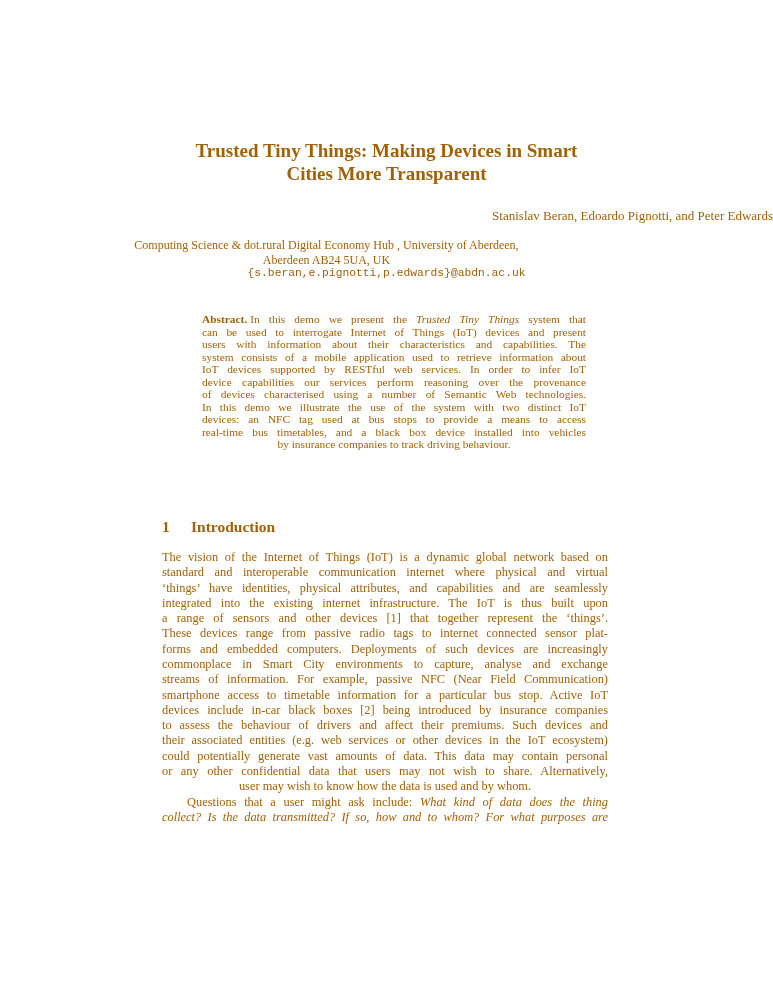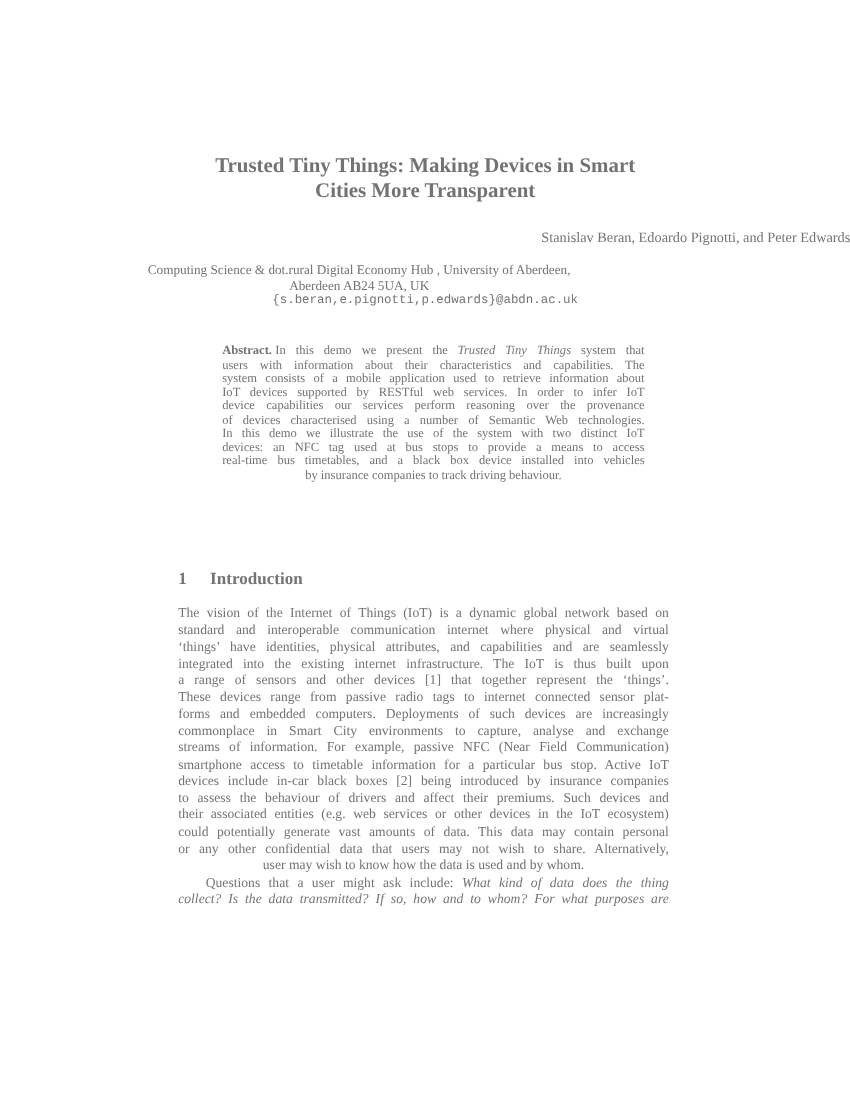--- a/index.html
+++ b/index.html
@@ -7,21 +7,21 @@
     padding: 0;
     background: #ffffff;
   }
   .page {
     position: relative;
     width: 773px;
     height: 1000px;
     background: #ffffff;
     overflow: hidden;
     font-family: "Liberation Serif", "DejaVu Serif", serif;
-    color: #737373;
+    color: #a16207;
     text-decoration: underline;
   }
   .abs { position: absolute; }
 
   .title {
     top: 139px; left: 0; width: 773px;
     text-align: center;
     font-size: 19px;
     font-weight: bold;
     line-height: 23px;
@@ -91,20 +91,21 @@
 
   <div class="abs affiliation">
     <div>Computing Science &amp; dot.rural Digital Economy Hub , University of Aberdeen,</div>
     <div>Aberdeen AB24 5UA, UK</div>
   </div>
 
   <div class="abs email">{s.beran,e.pignotti,p.edwards}@abdn.ac.uk</div>
 
   <div class="abs abstract">
       <div class="tl just"><span class="sg-b">Abstract.</span><span class="sg-n">In this demo we present the </span><span class="sg-i">Trusted Tiny Things</span><span class="sg-n"> system that</span></div>
+      <div class="tl just"><span class="sg-n">can be used to interrogate Internet of Things (IoT) devices and present</span></div>
       <div class="tl just"><span class="sg-n">users with information about their characteristics and capabilities. The</span></div>
       <div class="tl just"><span class="sg-n">system consists of a mobile application used to retrieve information about</span></div>
       <div class="tl just"><span class="sg-n">IoT devices supported by RESTful web services. In order to infer IoT</span></div>
       <div class="tl just"><span class="sg-n">device capabilities our services perform reasoning over the provenance</span></div>
       <div class="tl just"><span class="sg-n">of devices characterised using a number of Semantic Web technologies.</span></div>
       <div class="tl just"><span class="sg-n">In this demo we illustrate the use of the system with two distinct IoT</span></div>
       <div class="tl just"><span class="sg-n">devices: an NFC tag used at bus stops to provide a means to access</span></div>
       <div class="tl just"><span class="sg-n">real-time bus timetables, and a black box device installed into vehicles</span></div>
       <div class="tl"><span class="sg-n">by insurance companies to track driving behaviour.</span></div>
     </div>

